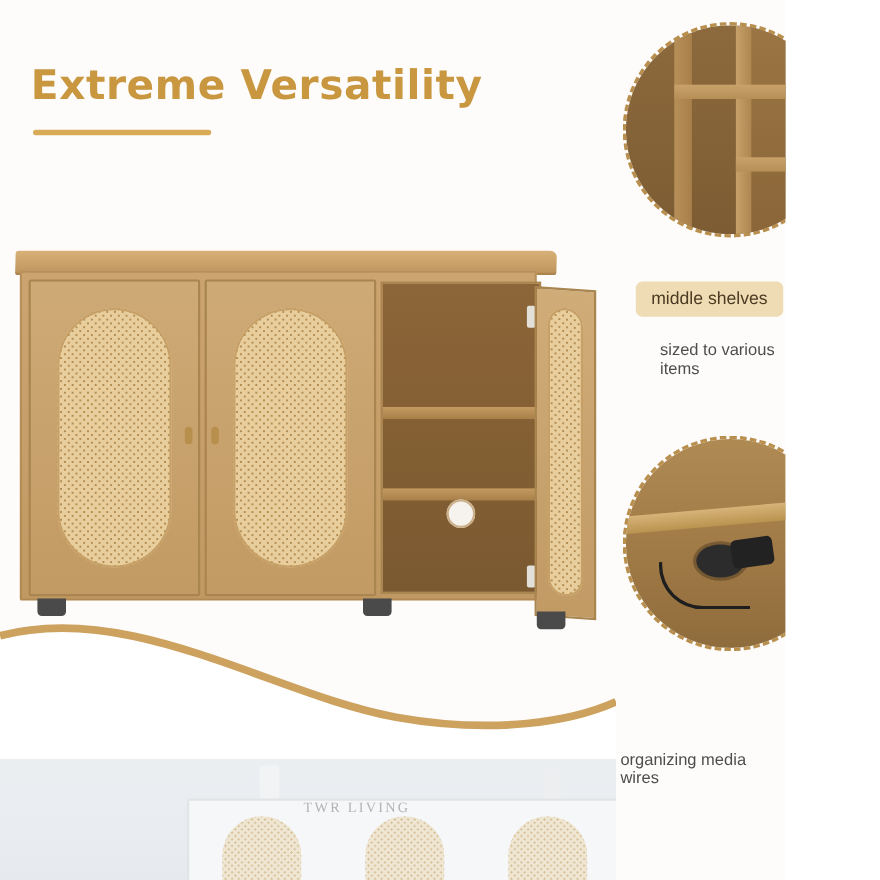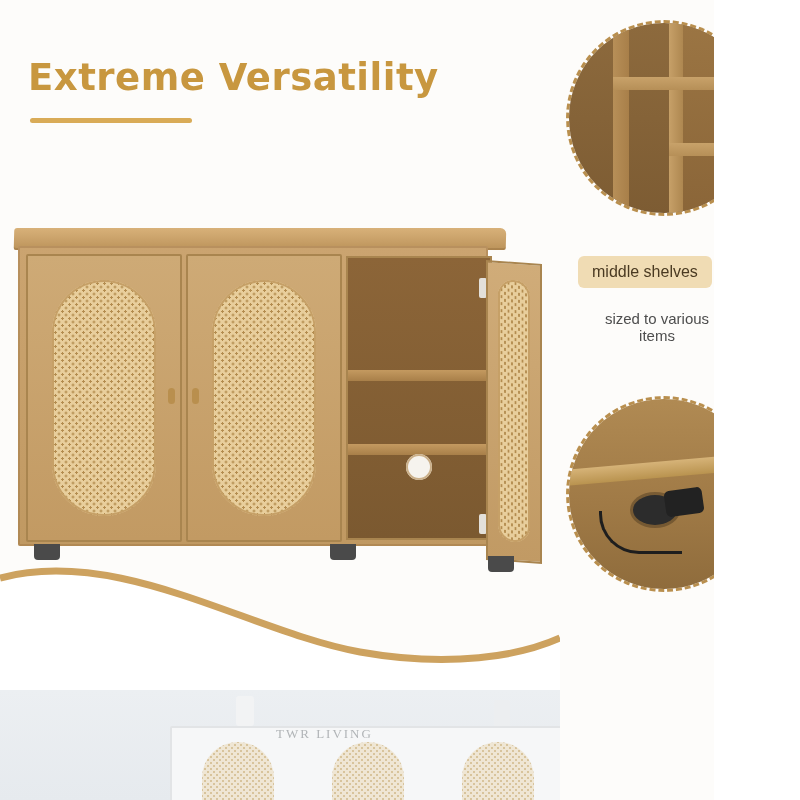--- a/index.html
+++ b/index.html
@@ -317,21 +317,21 @@
     color: #4a3a22;
     font-family: "Liberation Sans", sans-serif;
   }
   .callout-1 { left: 578px; top: 256px; text-align: center; }
   .callout-2 { left: 534px; top: 628px; }
   .sub {
     position: absolute;
     font-size: 15px;
     color: #4d4d4d;
   }
-  .sub-1 { left: 600px; top: 310px; text-align: center; }
+  .sub-1 { left: 600px; top: 310px; }
   .sub-2 { left: 564px; top: 682px; }
 </style>
 </head>
 <body>
 
 <div class="page">
 
   <div class="headline">Extreme Versatility</div>
   <div class="headline-rule"></div>
 
@@ -395,14 +395,15 @@
   <div class="sub sub-1">sized to various items</div>
 
   <div class="detail detail-bottom">
     <div class="cable-photo">
       <div class="cp-edge"></div>
       <div class="cp-hole"></div>
       <div class="cp-plug"></div>
       <div class="cp-wire"></div>
     </div>
   </div>
+  <div class="sub sub-2">organizing media wires</div>
 
 </div>
 
 </body></html>

